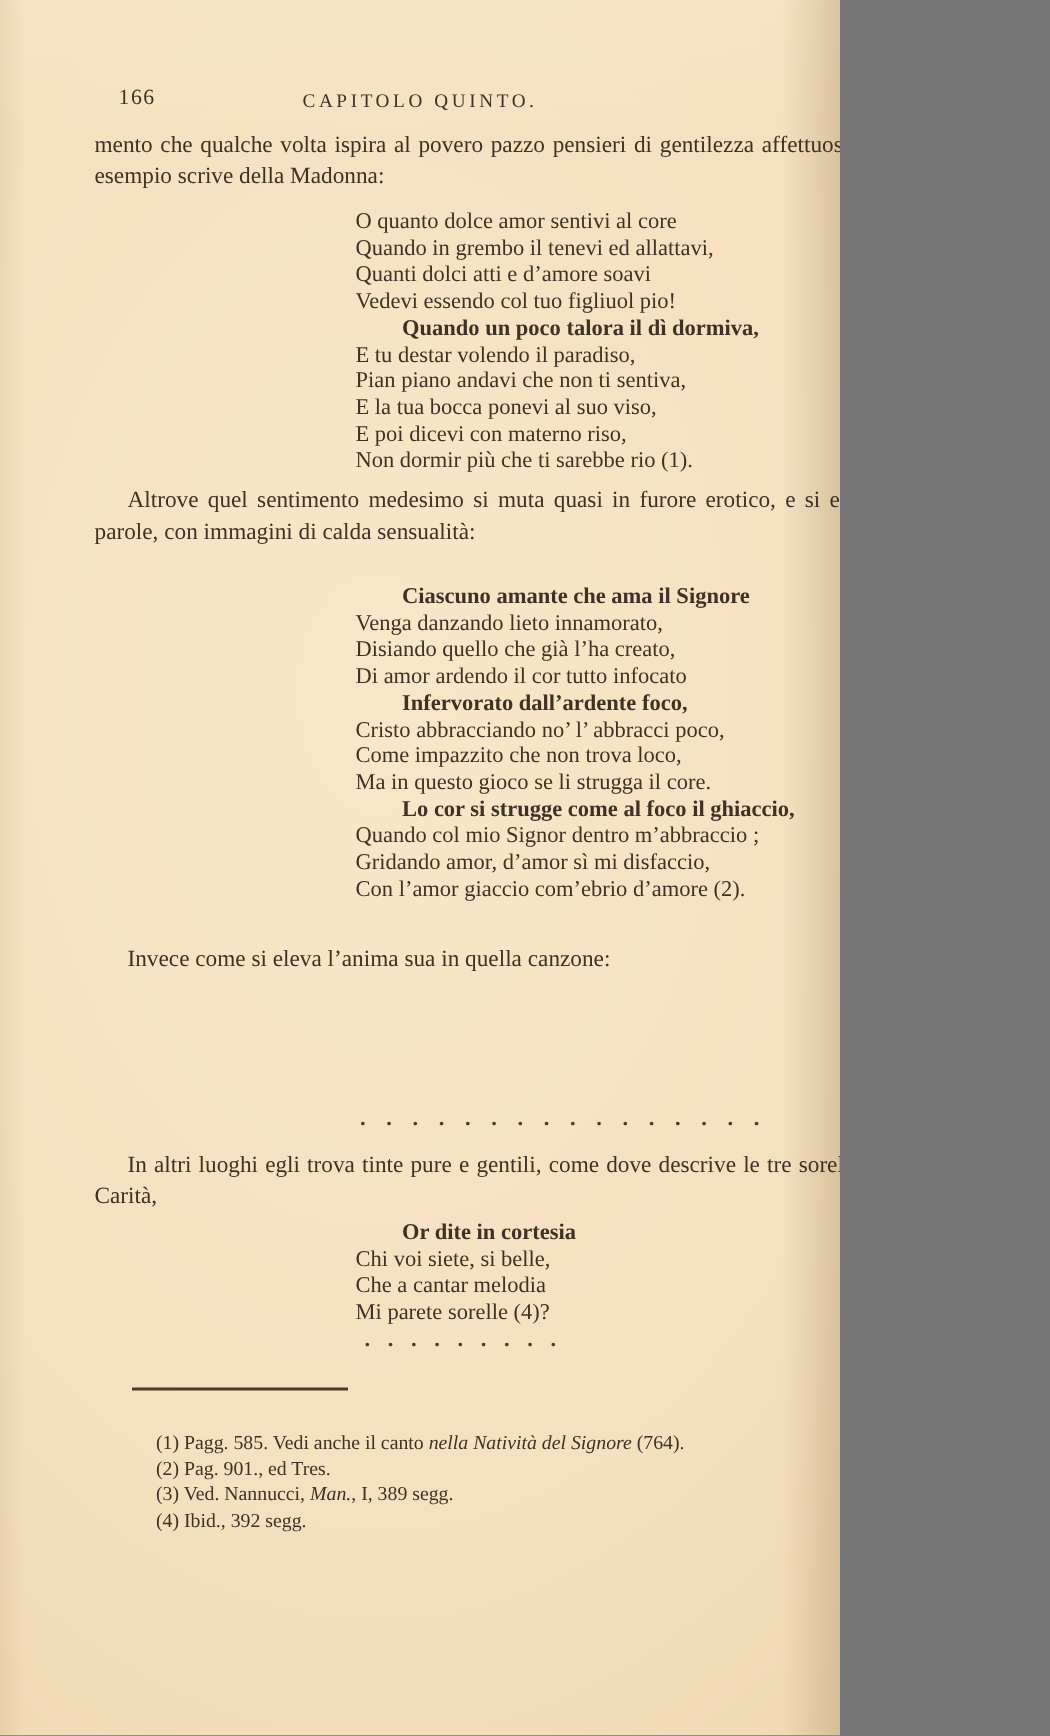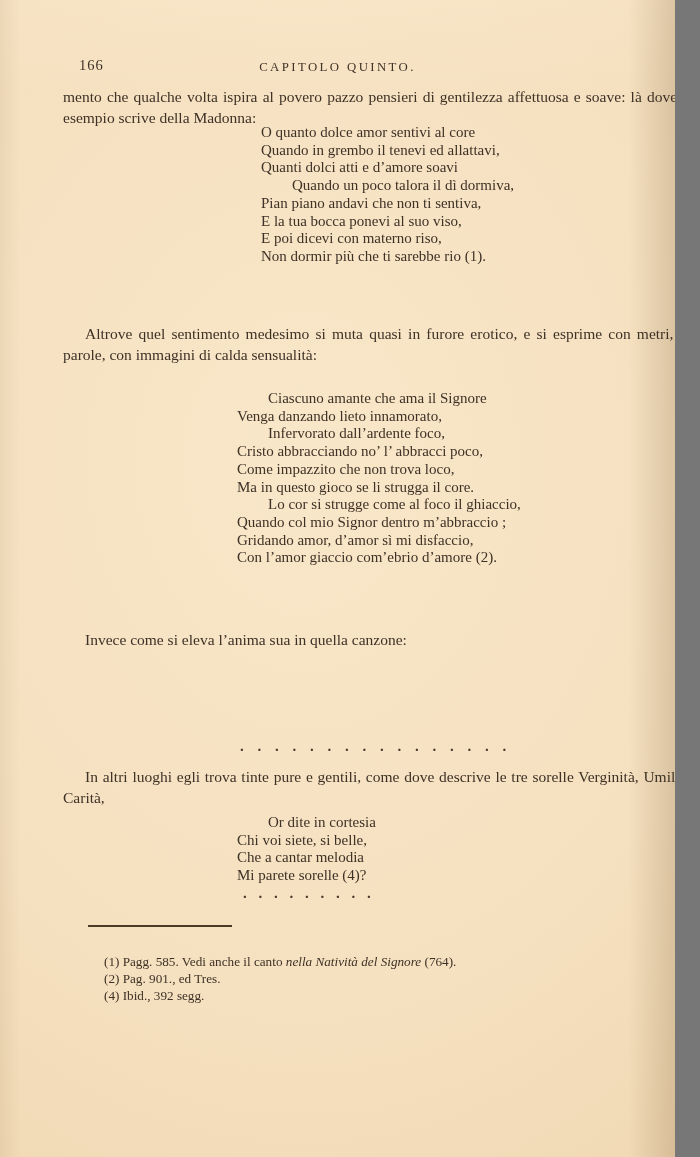--- a/index.html
+++ b/index.html
@@ -1,18 +1,18 @@
 <!DOCTYPE html>
 <html><head>
 <meta charset="utf-8">
 <style>
   html,body { margin:0; padding:0; background:#777; }
   .page {
     position:relative;
-    width:675px; height:1157px;
+    width:560px; height:1157px;
     overflow:hidden;
     color:#3e3126;
     font-family:"Liberation Serif","DejaVu Serif",serif;
     background:
       linear-gradient(to right, rgba(110,78,38,0) 93%, rgba(110,78,38,0.20) 100%),
       linear-gradient(to left,  rgba(110,78,38,0) 97%, rgba(110,78,38,0.08) 100%),
       linear-gradient(to bottom, rgba(255,240,215,0.25) 0%, rgba(255,240,215,0) 8%),
       radial-gradient(ellipse 130% 95% at 45% 40%, #f9e7c9 0%, #f5e0bf 50%, #efd6b0 85%, #e9cfa6 100%);
   }
   .pagenum {
@@ -27,21 +27,21 @@
     position:absolute; left:63px; width:639px;
     font-size:15.5px; line-height:21px;
     text-align:justify;
   }
   .para.fl-indent { text-indent:22px; }
   .poem {
     position:absolute; left:237px;
     font-size:15px; line-height:17.7px;
     white-space:nowrap;
   }
-  .poem .pl.ind { padding-left:31px; }
+  .poem .pl.ind { padding-left:31px;font-weight:bold; }
   .dots {
     position:absolute;
     font-size:15px; font-weight:bold; color:#4a3a2b;
   }
   .dots.wide  { letter-spacing:5px; }
   .dots.tight { letter-spacing:4px; }
   .fnrule {
     position:absolute; left:88px; top:925px;
     width:144px; height:2px; background:#4b3a27;
   }
@@ -55,36 +55,40 @@
 </head>
 <body>
 
 <div class="page">
 
   <div class="pagenum">166</div>
   <div class="runtitle">CAPITOLO QUINTO.</div>
 
   <div class="para" style="top:86px;">mento che qualche volta ispira al povero pazzo pensieri di gentilezza affettuosa e soave: là dove per esempio scrive della Madonna:</div>
 
-  <div class="poem" style="top:124px;margin-left:24px;">
+  <div class="poem" style="top:140px;">
     <div class="pl">O quanto dolce amor sentivi al core</div>
     <div class="pl">Quando in grembo il tenevi ed allattavi,</div>
     <div class="pl">Quanti dolci atti e d’amore soavi</div>
+    <div class="pl">Vedevi essendo col tuo figliuol pio!</div>
     <div class="pl ind">Quando un poco talora il dì dormiva,</div>
+    <div class="pl">E tu destar volendo il paradiso,</div>
     <div class="pl">Pian piano andavi che non ti sentiva,</div>
     <div class="pl">E la tua bocca ponevi al suo viso,</div>
     <div class="pl">E poi dicevi con materno riso,</div>
     <div class="pl">Non dormir più che ti sarebbe rio (1).</div>
   </div>
 
   <div class="para fl-indent" style="top:323px;">Altrove quel sentimento medesimo si muta quasi in furore erotico, e si esprime con metri, con parole, con immagini di calda sensualità:</div>
 
   <div class="poem" style="top:390px;">
     <div class="pl ind">Ciascuno amante che ama il Signore</div>
     <div class="pl">Venga danzando lieto innamorato,</div>
+    <div class="pl">Disiando quello che già l’ha creato,</div>
+    <div class="pl">Di amor ardendo il cor tutto infocato</div>
     <div class="pl ind">Infervorato dall’ardente foco,</div>
     <div class="pl">Cristo abbracciando no’ l’ abbracci poco,</div>
     <div class="pl">Come impazzito che non trova loco,</div>
     <div class="pl">Ma in questo gioco se li strugga il core.</div>
     <div class="pl ind">Lo cor si strugge come al foco il ghiaccio,</div>
     <div class="pl">Quando col mio Signor dentro m’abbraccio ;</div>
     <div class="pl">Gridando amor, d’amor sì mi disfaccio,</div>
     <div class="pl">Con l’amor giaccio com’ebrio d’amore (2).</div>
   </div>
 
@@ -102,16 +106,17 @@
     <div class="pl">Mi parete sorelle (4)?</div>
   </div>
 
   <div class="dots tight" style="left:243px; top:885px;">. . . . . . . . .</div>
 
   <div class="fnrule"></div>
 
   <div class="fns">
     <div class="fn"><span>(1) Pagg. 585. Vedi anche il canto </span><i>nella Natività del Signore</i><span> (764).</span></div>
     <div class="fn"><span>(2) Pag. 901., ed Tres.</span><i></i><span></span></div>
+    <div class="fn"><span>(3) Ved. Nannucci, </span><i>Man.</i><span>, I, 389 segg.</span></div>
     <div class="fn"><span>(4) Ibid., 392 segg.</span><i></i><span></span></div>
   </div>
 
 </div>
 
 </body></html>

